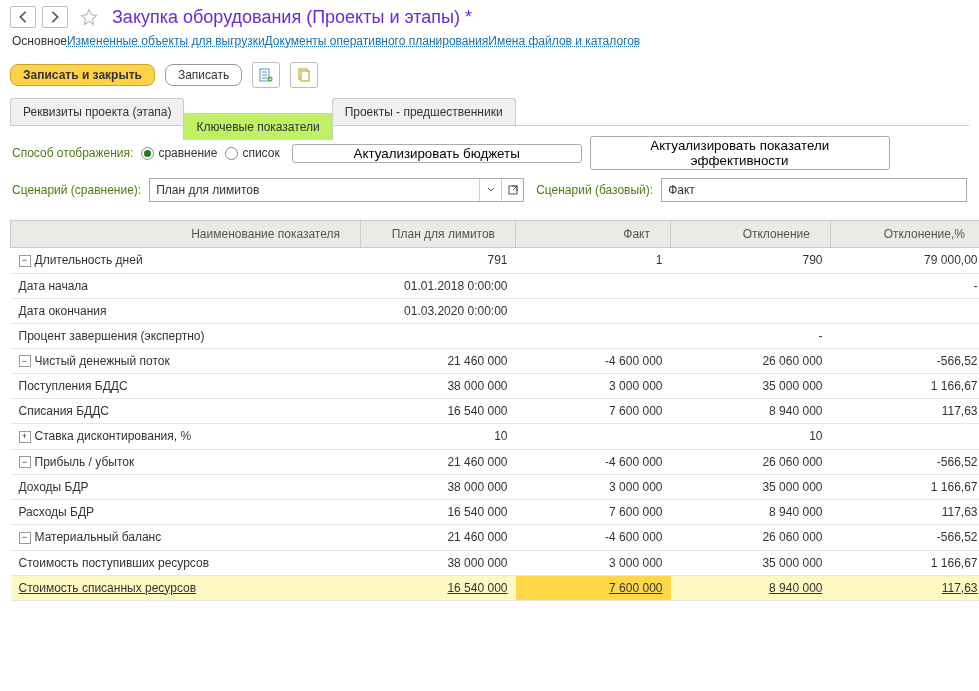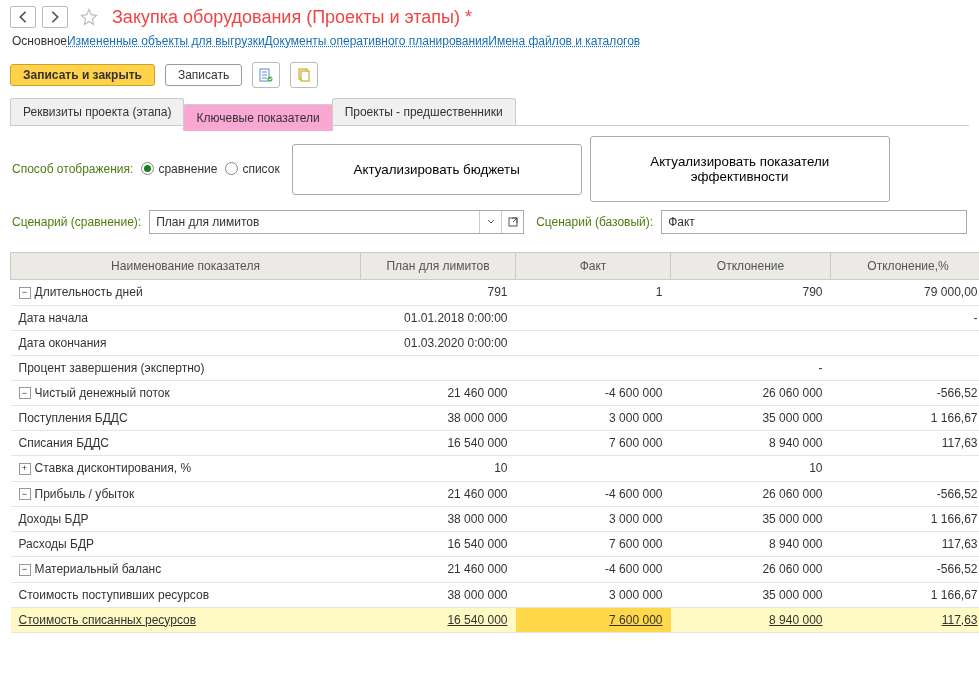--- a/index.html
+++ b/index.html
@@ -28,21 +28,21 @@
     cursor: pointer;
     border-radius: 2px;
   }
   .nav-btn svg { width: 14px; height: 14px; stroke:#555; fill:none; stroke-width:2;}
   .star-icon { width:22px;height:22px;display:flex;align-items:center;justify-content:center;margin-left:4px;}
   .star-icon svg { width:18px;height:18px;fill:none;stroke:#bbb;stroke-width:1.5;}
   .title {
     font-size: 18px;
     font-weight: 400;
     margin-left: 6px;
-    color:#ef4444;
+    color:#6d28d9;
   }
   .link-row {
     display:flex;
     padding:4px 10px 10px 12px;
     align-items:center;
   }
   .link-row .section-active{ color:#333; }
   .link-row .section-link{
     color:#1a6fb3;
     text-decoration: underline dotted;
@@ -51,21 +51,21 @@
   .toolbar {
     display:flex;
     gap:10px;
     padding:4px 10px 10px 10px;
     align-items:center;
   }
   .btn {
     border:1px solid #999;
     background:#fff;
     padding:3px 12px;
-    border-radius:3px;
+    border-radius:8px;
     cursor:pointer;
     font-size:12px;
     color:#333;
   }
   .btn-primary{
     background:#ffd24a;
     border-color:#c9a227;
     font-weight:bold;
     color:#333;
   }
@@ -88,46 +88,46 @@
     border:1px solid #ccc;
     border-bottom:none;
     background:#f0f0f0;
     margin-right:-1px;
     cursor:pointer;
     border-top-left-radius:3px;
     border-top-right-radius:3px;
     color:#333;
   }
   .tab.active{
-    background:#f9a8d4;
+    background:#bef264;
     position:relative;
-    top:6px;
+    top:15px;
   }
   .panel{
     padding:10px 12px;
   }
   .row{
     display:flex;
     align-items:center;
     gap:8px;
     margin-bottom:8px;
   }
   .lbl{color:#4d7c0f;}
   .radio{
-    display:inline-flex;gap:4px;cursor:pointer;
+    display:inline-flex;align-items:center;gap:4px;cursor:pointer;
   }
   .radio-dot{
     width:13px;height:13px;border:1px solid #888;border-radius:50%;
     display:inline-block;position:relative;
   }
   .radio-dot.checked::after{
     content:'';position:absolute;inset:2px;border-radius:50%;background:#1a7f1a;
   }
   .wide-btn{
-    border:1px solid #aaa;background:#fff;padding:17px 20px;border-radius:3px;cursor:pointer;
+    border:1px solid #aaa;background:#fff;padding:1px 20px;border-radius:3px;cursor:pointer;
   }
   .select-inp{
     flex:1;
     display:flex;
     align-items:center;
     border:1px solid #aaa;
     height:24px;
   }
   .select-inp .val{flex:1;padding:0 6px;}
   .select-inp .dd, .select-inp .open{
@@ -140,22 +140,22 @@
   }
   .table-wrap{margin:0 10px;}
   .tbl{
     width:100%;
     border-collapse:collapse;
     table-layout:fixed;
   }
   .tbl th{
     background:#eceae6;
     font-weight:normal;
-    text-align:center;
-    padding:6px 0;
+    text-align:right;
+    padding:6px 20px;
     border:1px solid #cfcabf;
     color:#555;
   }
   .tbl td{
     padding:5px 8px;
     border-bottom:1px solid #e5e5e5;
     white-space:nowrap;
     overflow:hidden;
     text-overflow:ellipsis;
   }

